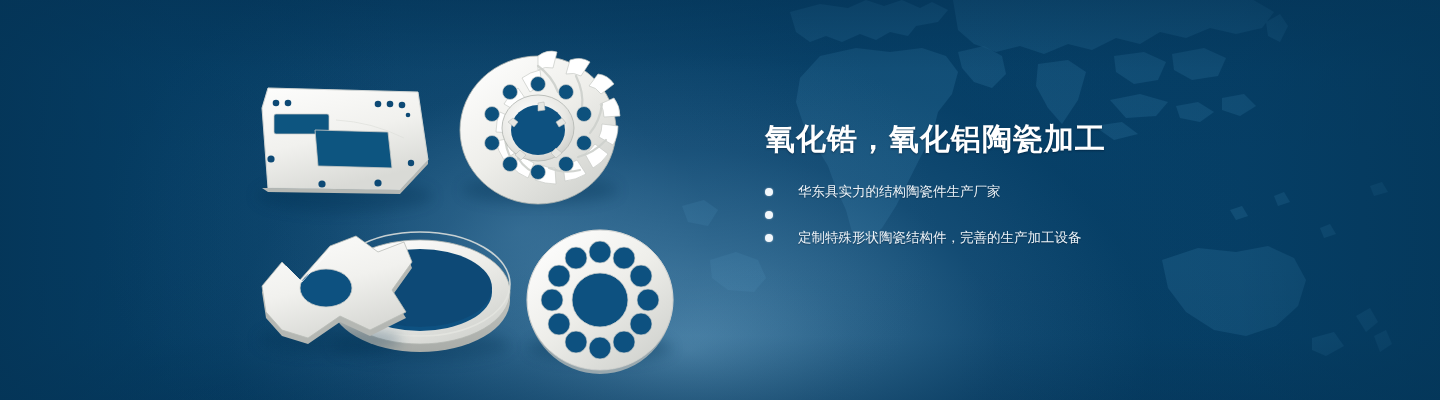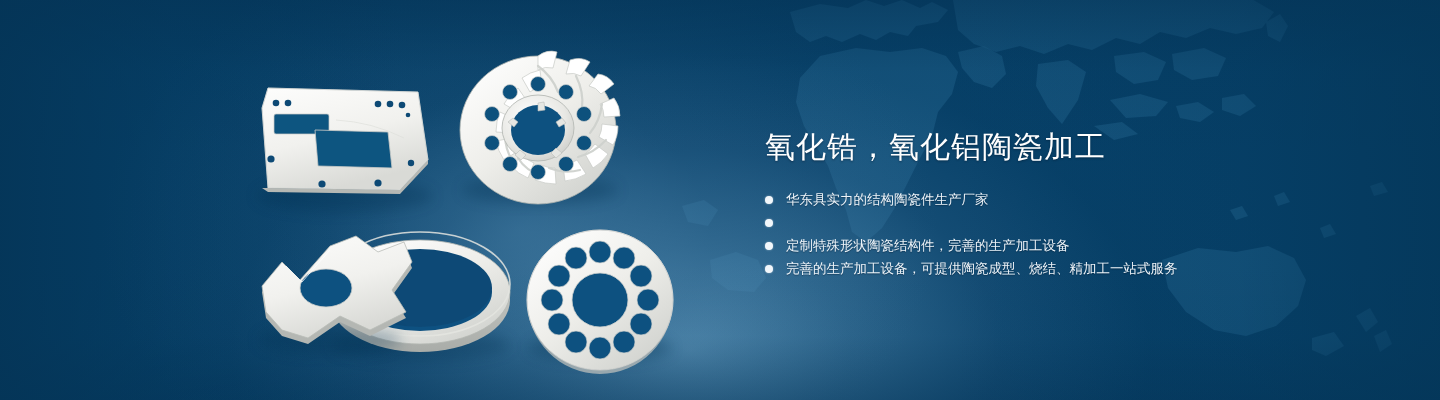--- a/index.html
+++ b/index.html
@@ -76,39 +76,40 @@
     position: absolute;
     left: 765px;
     top: 112px;
     width: 620px;
   }
   .headline {
     color: #ffffff;
     font-size: 30px;
     line-height: 38px;
     letter-spacing: 1px;
-    font-weight: normal;
-    margin: 16px 0 22px 0;
+    font-weight: bold;
+    margin: 8px 0 22px 0;
     text-shadow: 0 1px 2px rgba(0,20,40,0.45);
     white-space: nowrap;
   }
   .bullets {
     list-style: none;
     margin: 0;
     padding: 0;
   }
   .bullet {
     display: flex;
     align-items: center;
     height: 23px;
     color: #eef4f9;
     font-size: 13.5px;
     line-height: 23px;
     white-space: nowrap;
     text-shadow: 0 1px 1px rgba(0,18,36,0.40);
+    gap: 12px;
   }
   .dot {
     width: 8px;
     height: 8px;
     border-radius: 50%;
     background: #f2f7fb;
     margin-right: 13px;
     flex: none;
     box-shadow: 0 0 2px rgba(255,255,255,0.5);
   }
@@ -355,20 +356,16 @@
         <span class="dot"></span>
         <span>华东具实力的结构陶瓷件生产厂家</span>
       </li>
       <li class="bullet">
         <span class="dot"></span>
       </li>
       <li class="bullet">
         <span class="dot"></span>
         <span>定制特殊形状陶瓷结构件，完善的生产加工设备</span>
       </li>
-      <li class="bullet">
-        <span class="dot"></span>
-        <span>完善的生产加工设备，可提供陶瓷成型、烧结、精加工一站式服务</span>
-      </li>
     </ul>
   </div>
 
 </div>
 
 </body></html>

